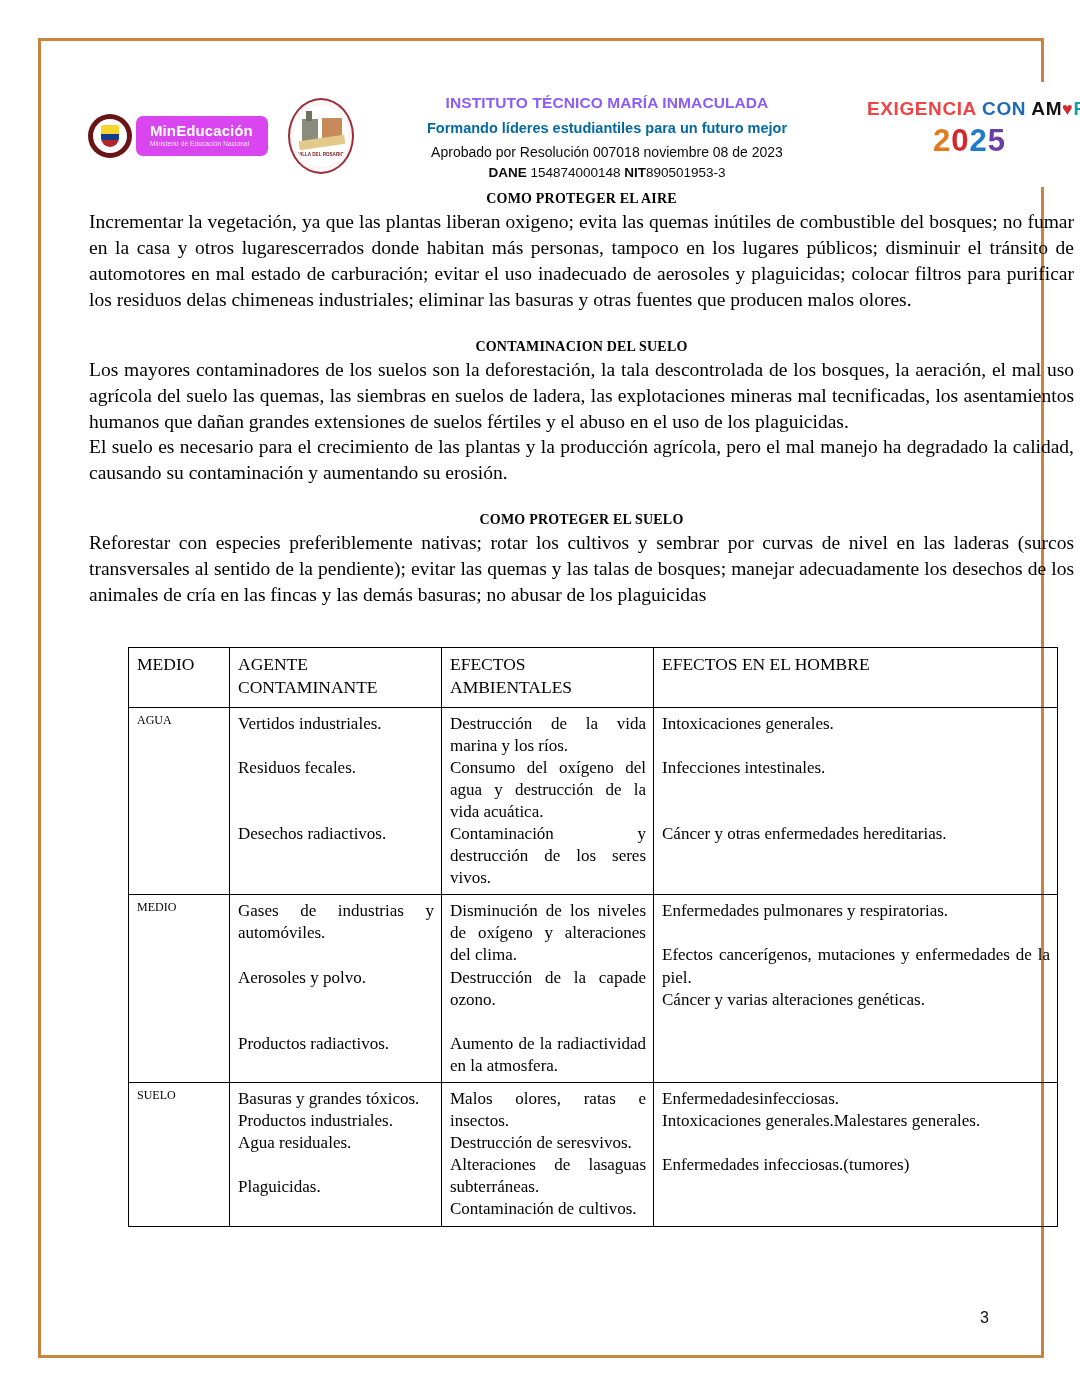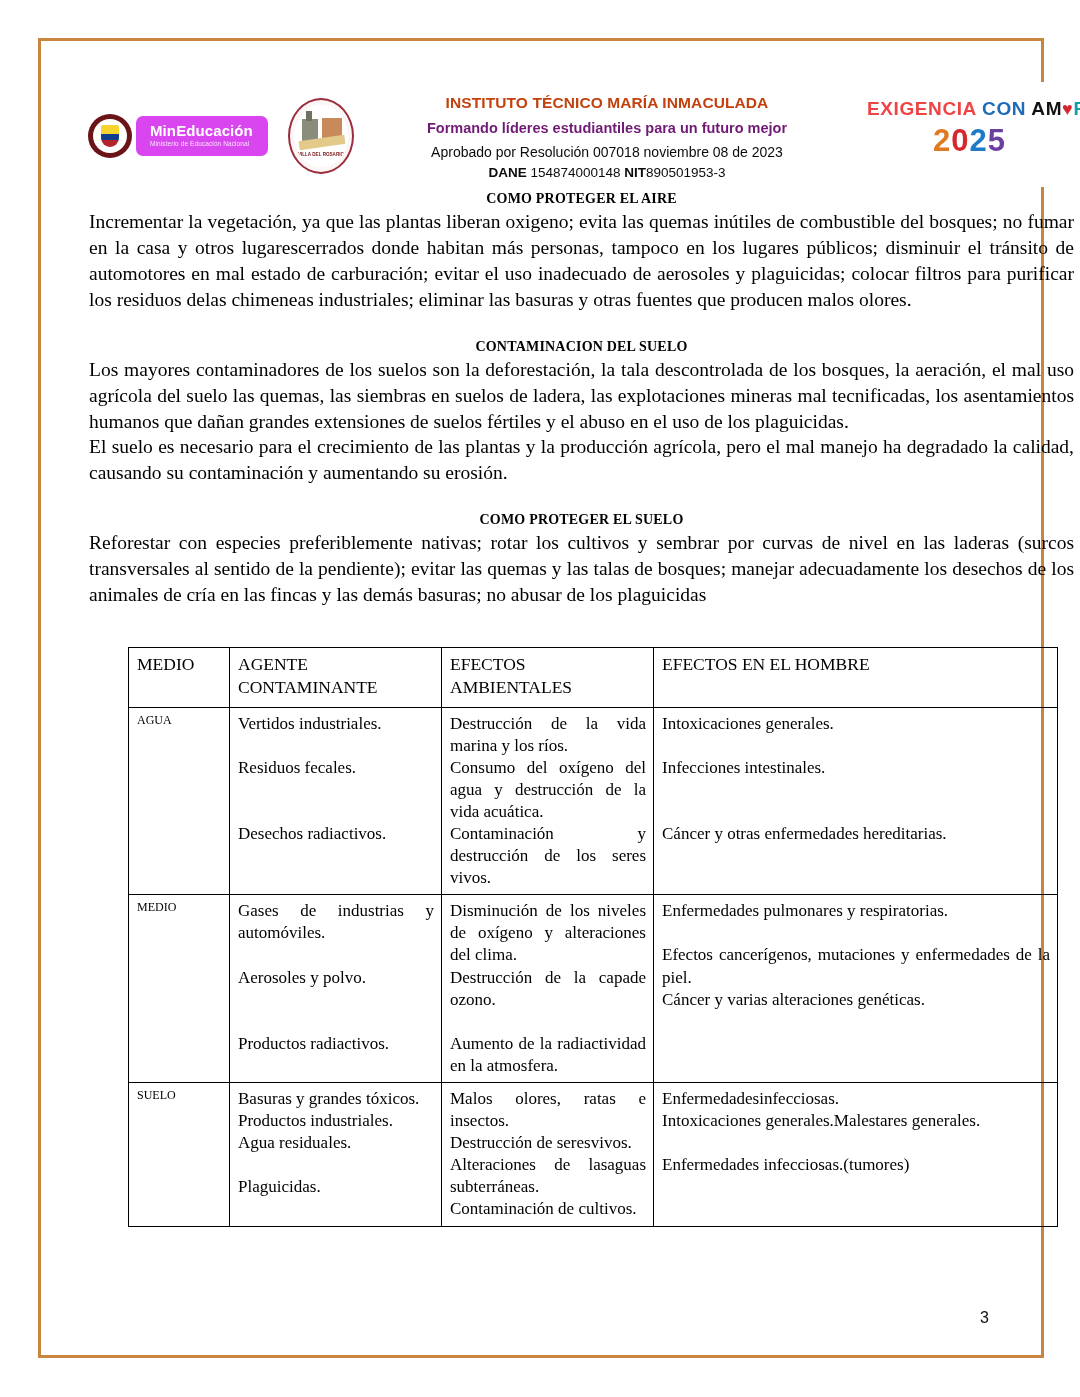--- a/index.html
+++ b/index.html
@@ -141,26 +141,26 @@
   }
 
   .header-center {
     flex: 1;
     text-align: center;
     font-family: "Liberation Sans", sans-serif;
     padding-top: 12px;
   }
   .header-center .h1 {
     font-size: 15.5px; font-weight: bold;
-    color: #c2410c; letter-spacing: .1px;
+    color: #8b5cf6; letter-spacing: .1px;
     margin-bottom: 8px;
   }
   .header-center .h2 {
     font-size: 14.5px; font-weight: bold;
-    color: #701a75;
+    color: #0369a1;
     margin-bottom: 8px;
   }
   .header-center .h3 {
     font-size: 14px; font-weight: normal;
     color: #0b0b0b;
     margin-bottom: 5px;
   }
   .header-center .h4 {
     font-size: 13.5px; color: #0b0b0b;
   }

